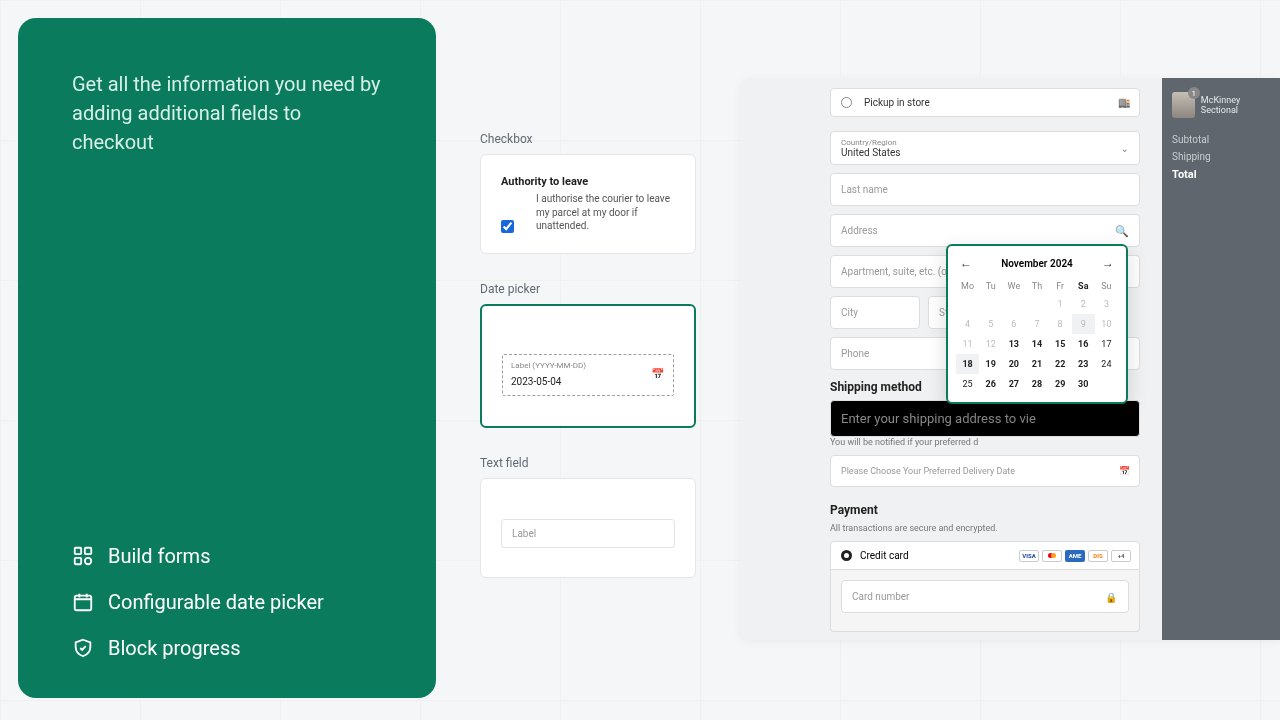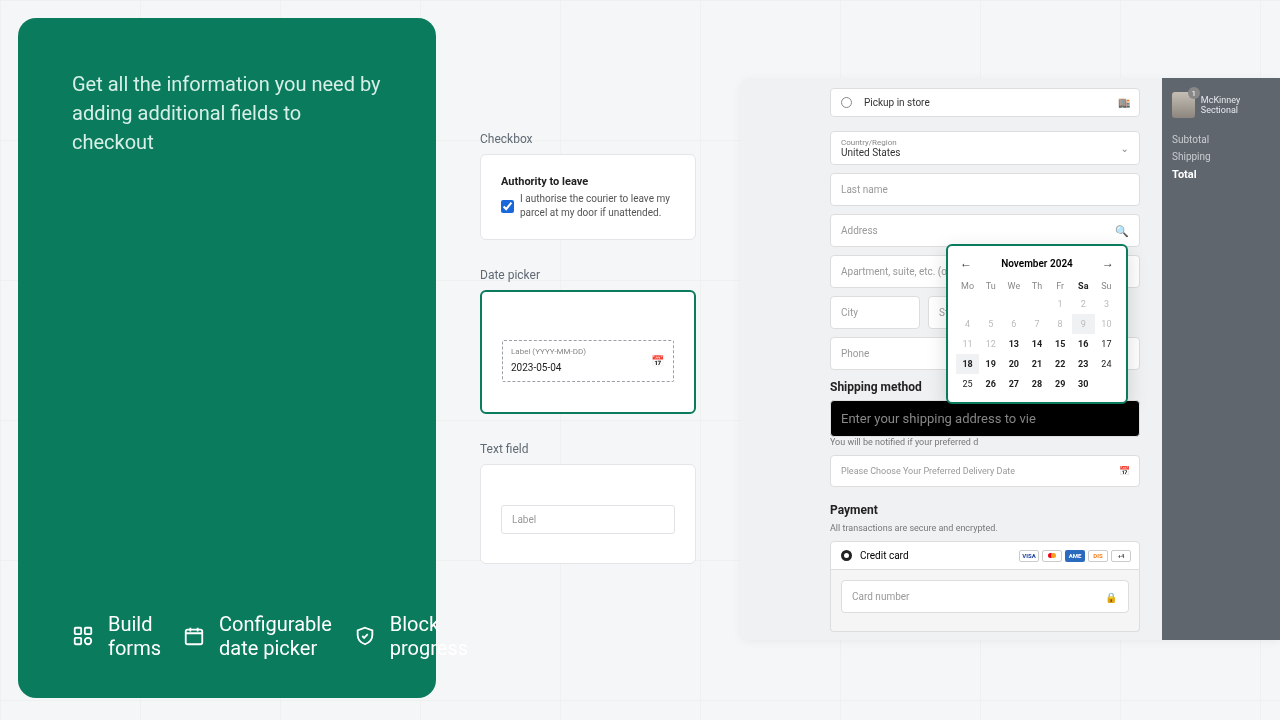--- a/index.html
+++ b/index.html
@@ -5,30 +5,30 @@
   * { box-sizing: border-box; margin: 0; padding: 0; font-family: -apple-system, BlinkMacSystemFont, "Segoe UI", Roboto, sans-serif; }
   body { width: 1280px; height: 720px; background: #f5f6f7; position: relative; overflow: hidden; }
   .grid-bg { position:absolute; inset:0; background-image: linear-gradient(#e8e8e8 1px, transparent 1px), linear-gradient(90deg, #e8e8e8 1px, transparent 1px); background-size: 140px 140px; opacity:.4; }
   .promo {
     position: absolute; left: 18px; top: 18px; width: 418px; height: 680px;
     background: #0b7b5e; border-radius: 18px; padding: 52px 54px 38px; color: #fff;
     display: flex; flex-direction: column;
   }
   .promo h1 { font-size: 44px; font-weight: 700; letter-spacing: -1px; margin-bottom: 14px; }
   .promo p.sub { font-size: 20px; line-height: 1.45; color: #d6efe7; font-weight: 400; }
-  .features { margin-top: auto; display: flex; flex-direction: row; gap: 22px; }
+  .features { margin-top: auto; display: flex; flex-direction: column; gap: 22px; }
   .feat { display: flex; align-items: center; gap: 14px; font-size: 20px; }
   .feat svg { width: 22px; height: 22px; flex-shrink:0; }
 
   .demo-col { position: absolute; left: 480px; top: 132px; width: 216px; }
   .demo-label { font-size: 12px; color: #606a74; margin-bottom: 8px; }
   .demo-card { background: #fff; border-radius: 6px; border: 1px solid #e3e5e8; padding: 20px; margin-bottom: 28px; }
   .demo-card.date { border: 2px solid #0b7b5e; min-height: 120px; position: relative; }
   .atl-title { font-size: 11px; font-weight: 700; color: #222; margin-bottom: 4px; }
-  .atl-row { display: flex; gap: 6px; align-items: center; }
+  .atl-row { display: flex; gap: 22px; align-items: flex-end; }
   .atl-row input { margin-top:1px; accent-color:#1868db; }
   .atl-text { font-size: 10px; color: #555; line-height:1.35; }
   .date-inner { border:1px dashed #9aa0a6; border-radius:2px; padding:6px 8px; display:flex; justify-content:space-between; align-items:center; margin: 28px 0 10px; }
   .date-lbl { font-size:8px; color:#888; display:block; }
   .date-val { font-size:10px; color:#222; }
   .cal-icon { color:#4b8a6b; font-size:11px; }
   .text-inner { border:1px solid #e0e2e5; border-radius:3px; padding:8px 10px; font-size:10px; color:#999; }
 
   .checkout { position:absolute; left:740px; top:78px; width:540px; height:562px; background:#f0f1f2; border-radius:10px 0 0 10px; box-shadow: 0 2px 10px rgba(0,0,0,.05); overflow:hidden; }
   .co-main { position:absolute; left:0; top:0; right:118px; bottom:0; padding:0 22px 0 90px; overflow:hidden; }

